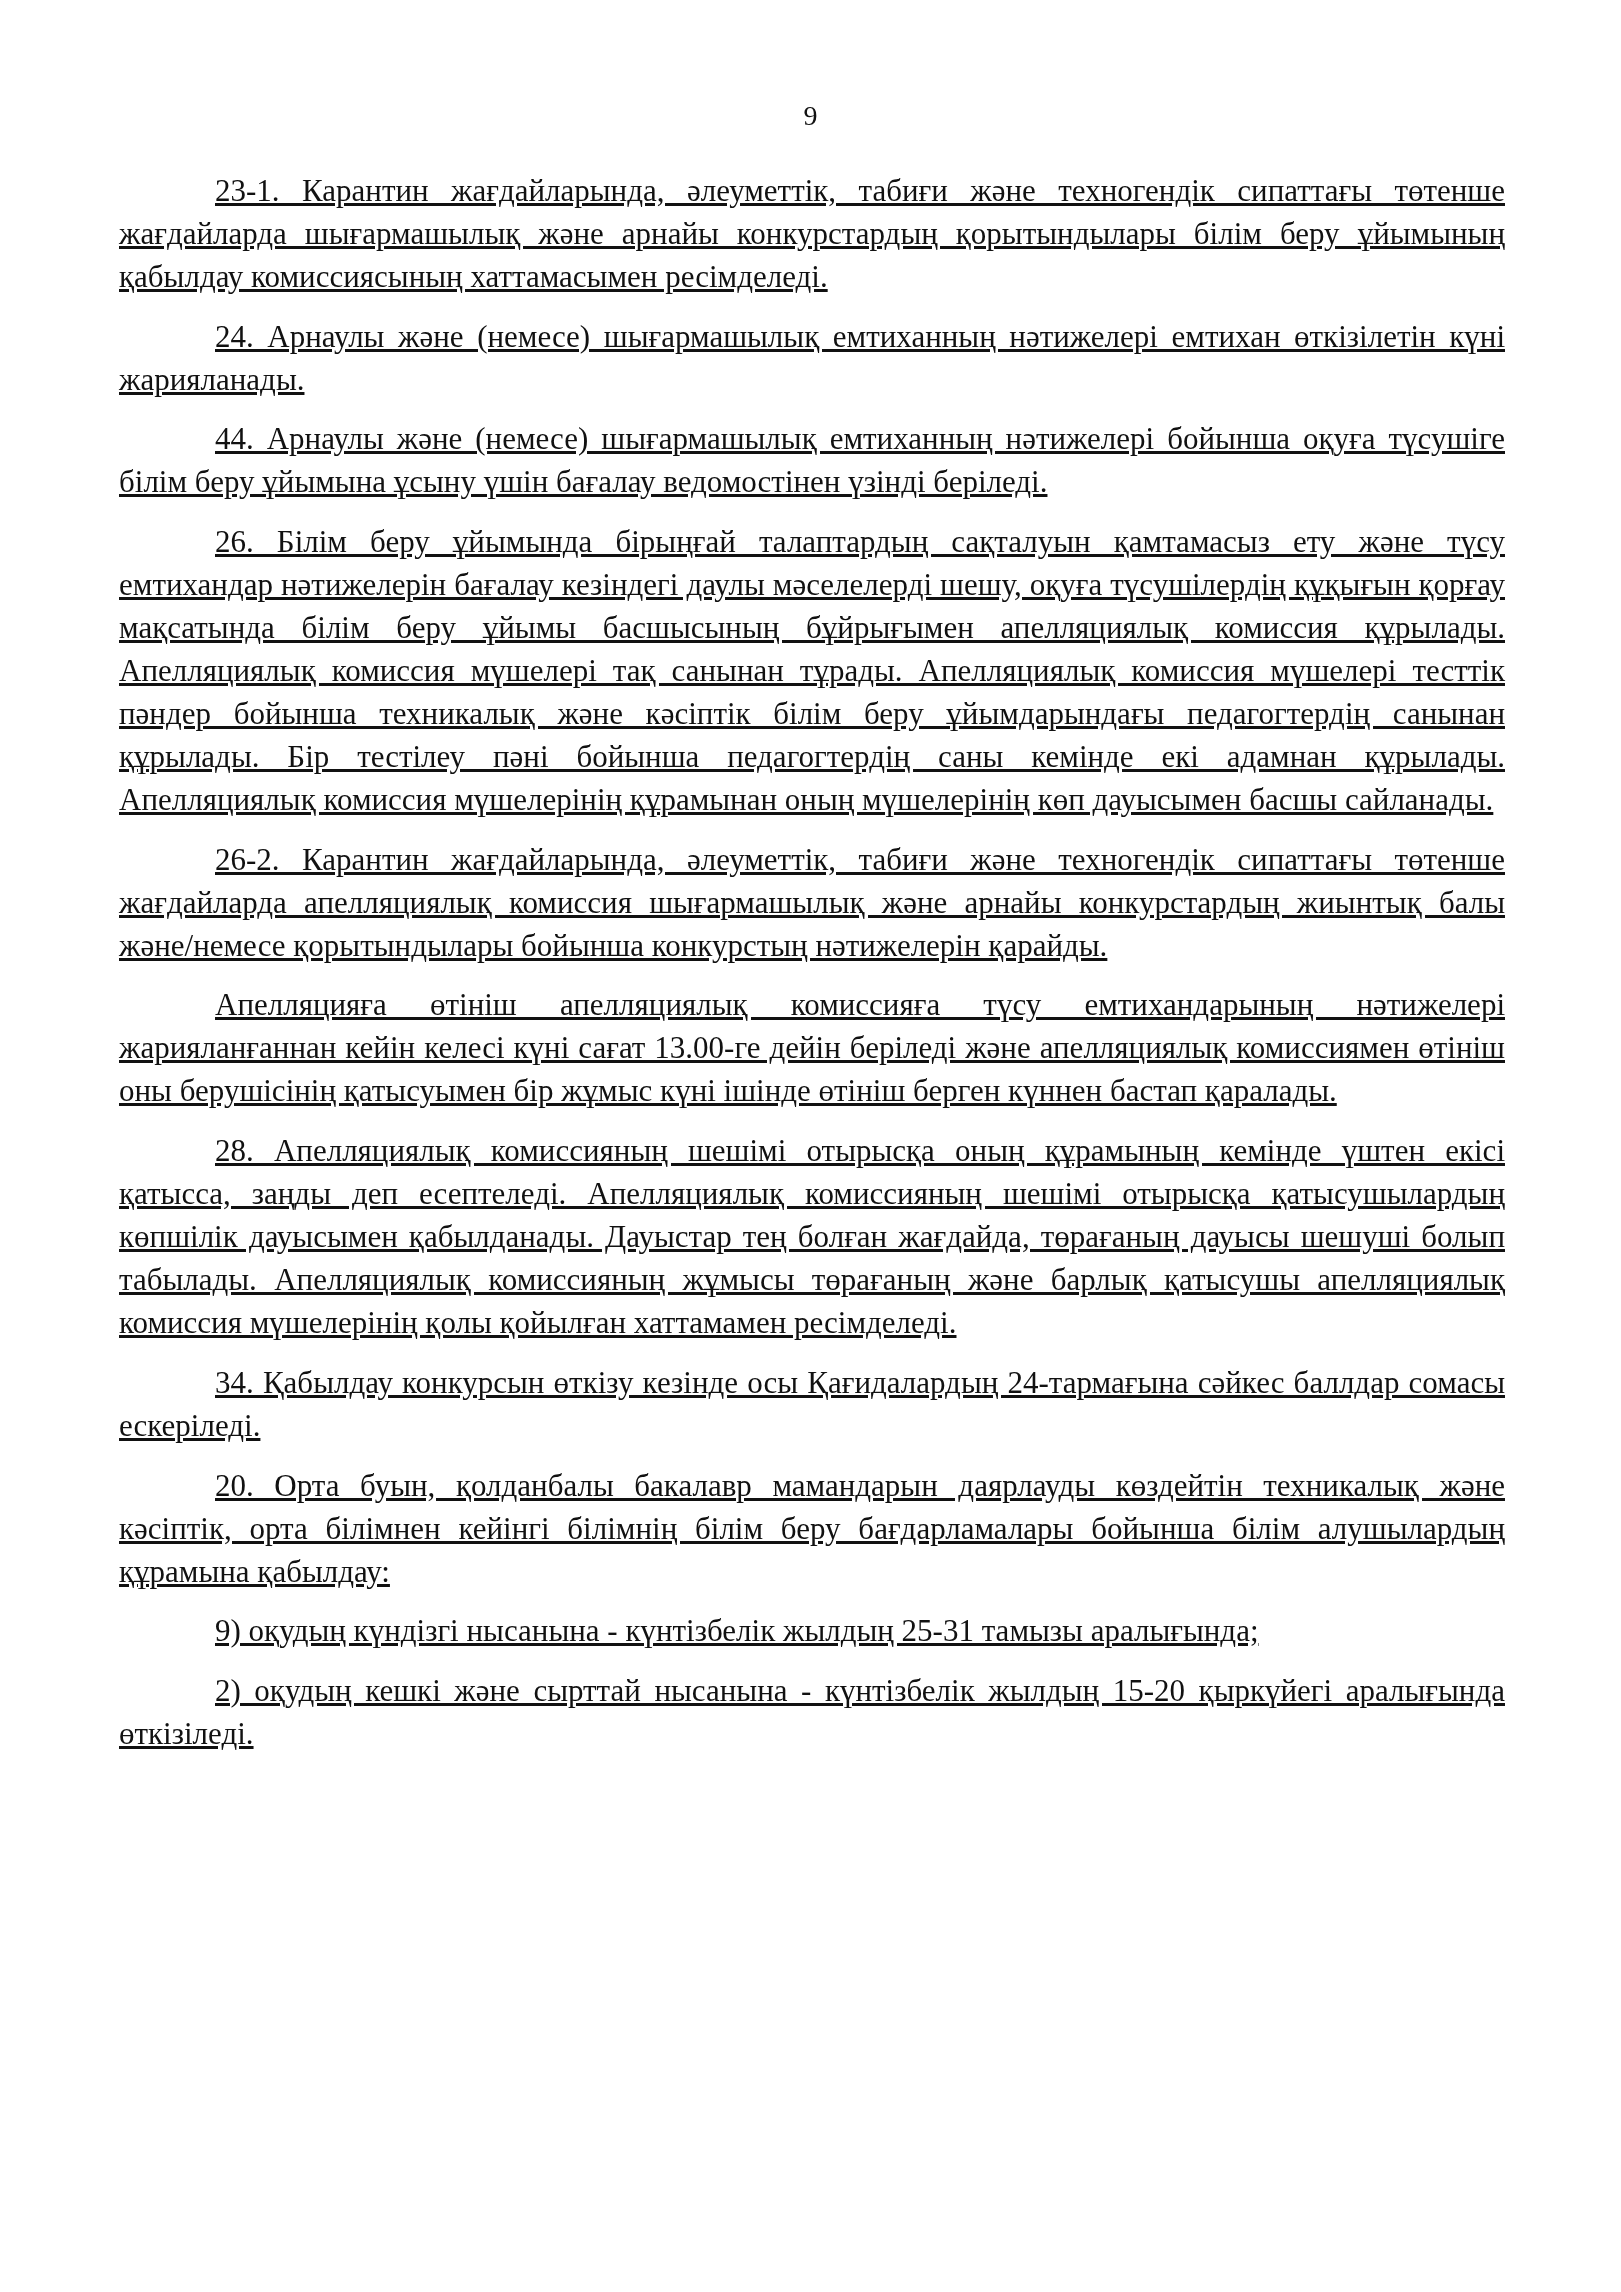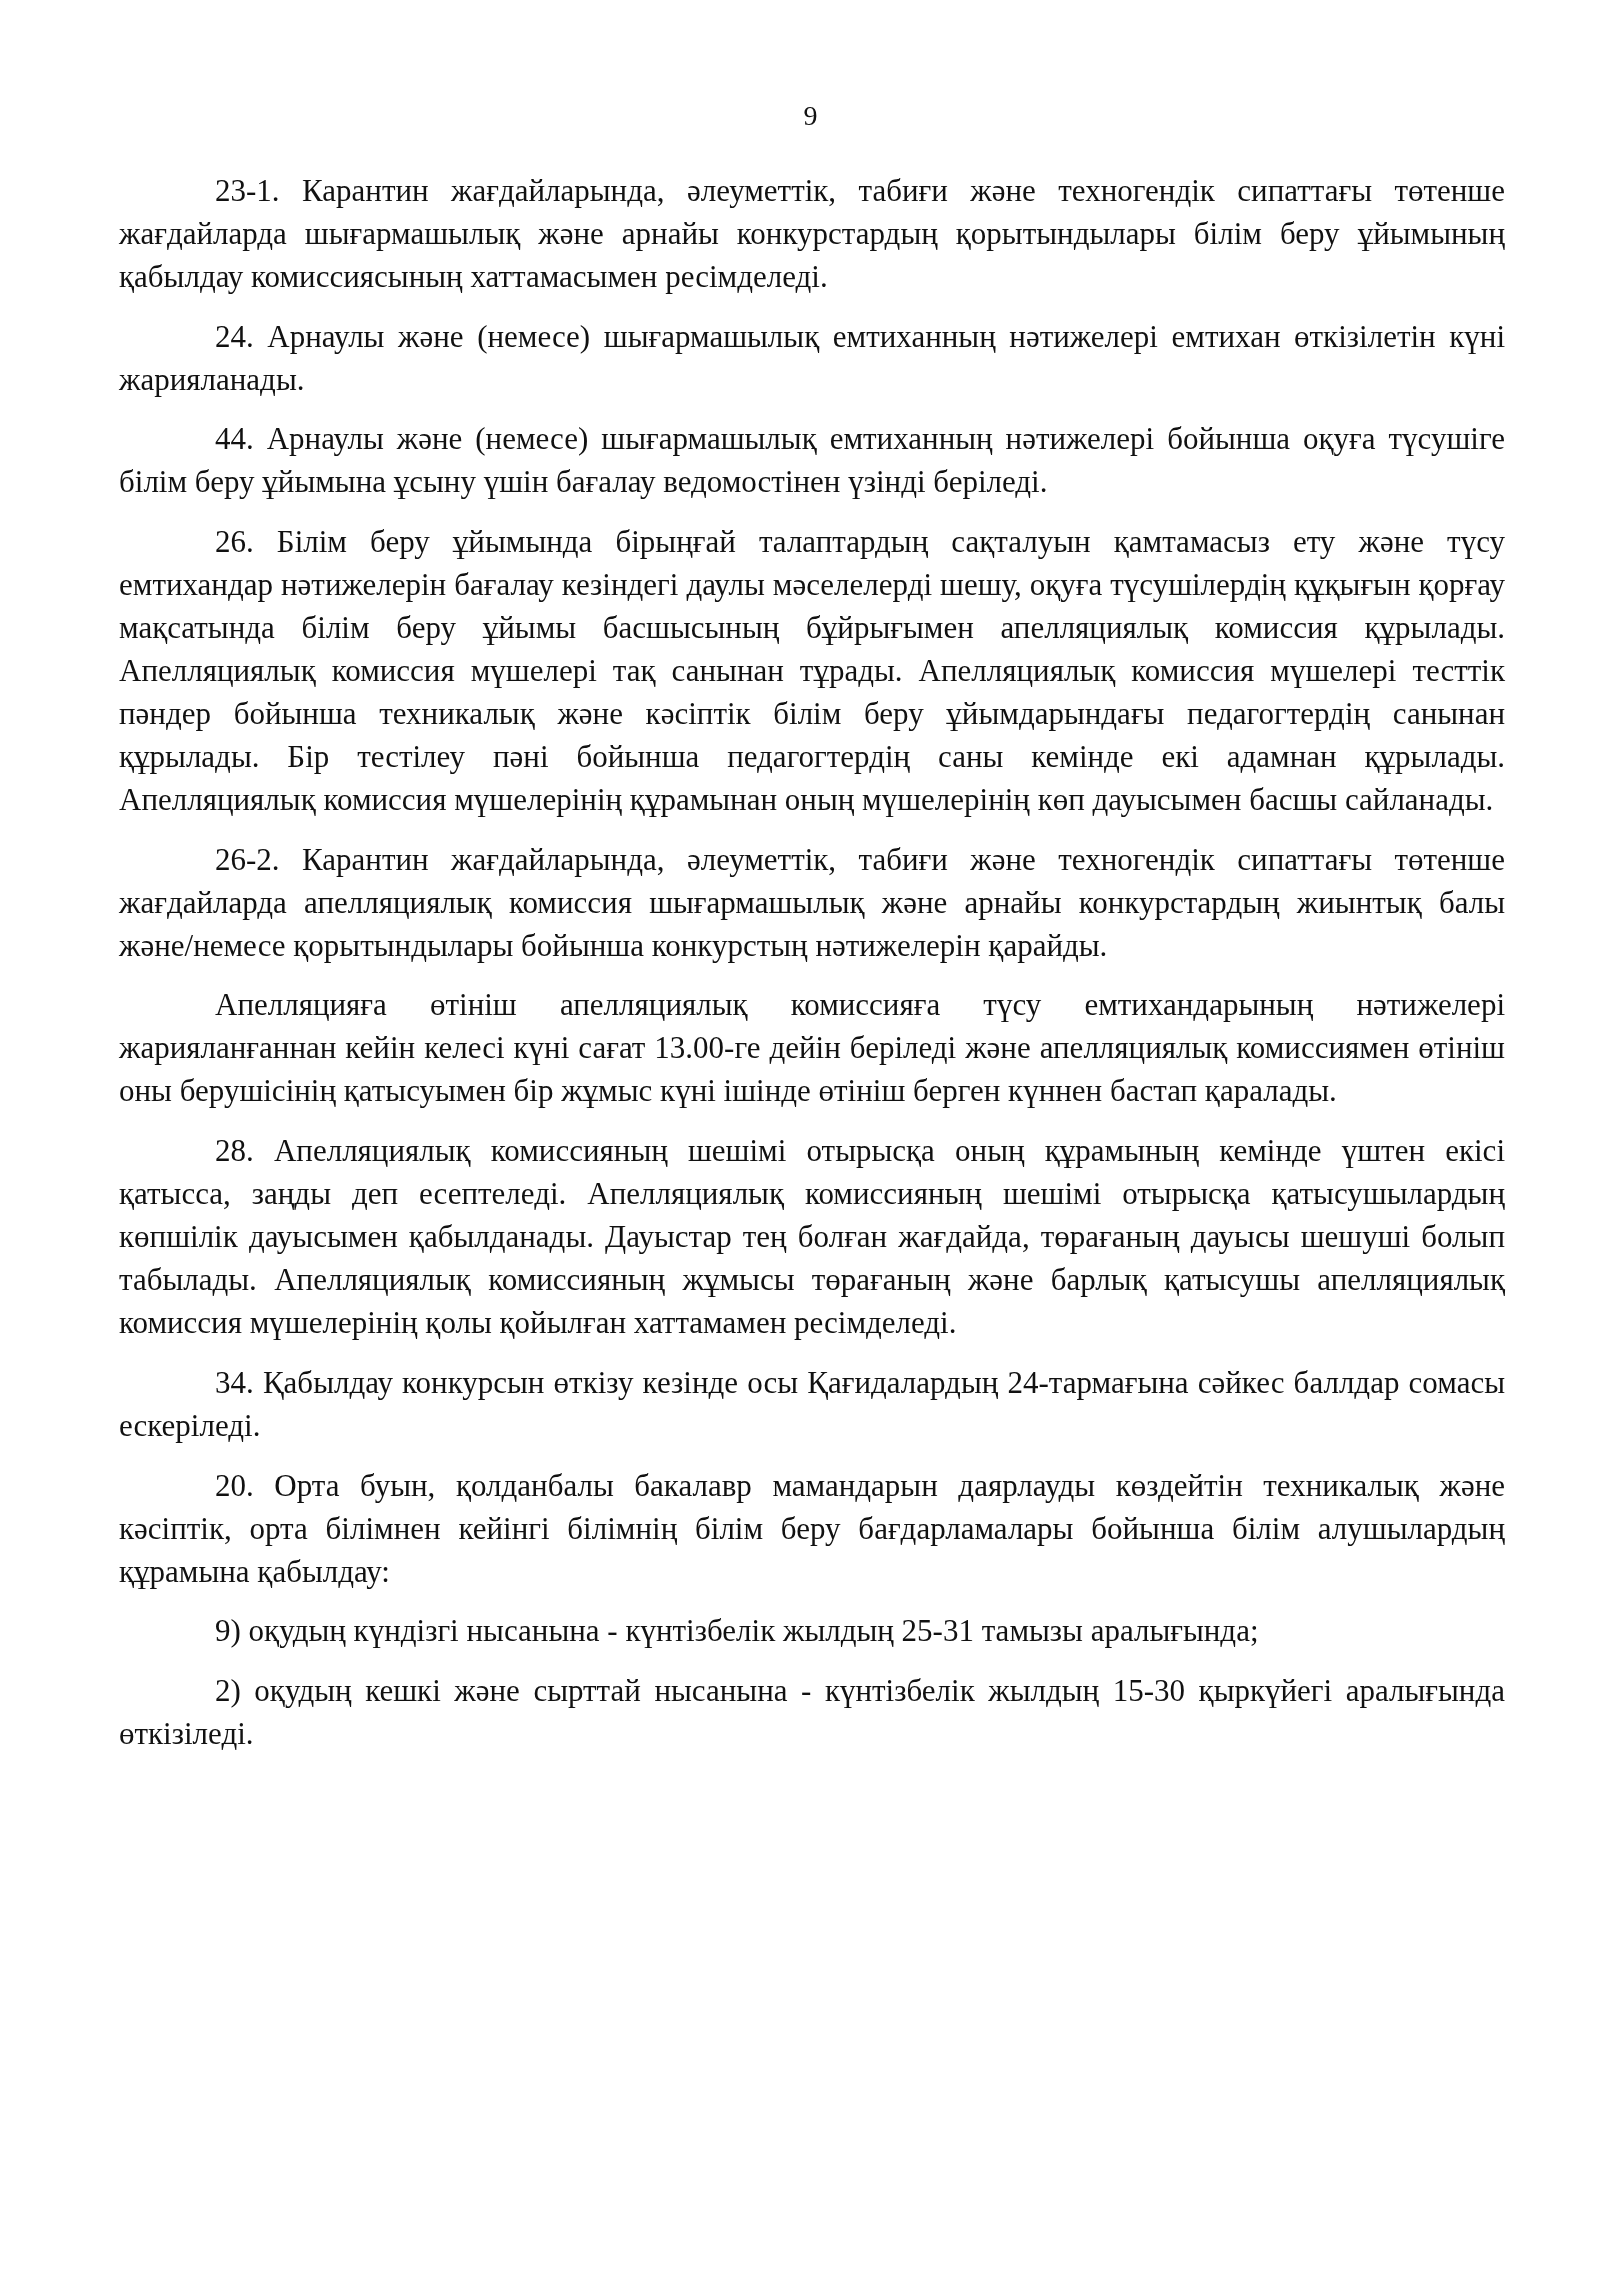--- a/index.html
+++ b/index.html
@@ -30,33 +30,34 @@
       left: 119px;
       width: 1386px;
     }
     .para {
       margin: 0 0 16.7px 0;
       font-size: 31px;
       line-height: 43px;
       text-align: justify;
       text-indent: 96px;
       hyphens: none;
+      text-decoration: underline;
     }
   </style>
 </head>
 <body>
 
 <div class="page-number">9</div>
 
 <div class="content">
   <p class="para">23-1. Карантин жағдайларында, әлеуметтік, табиғи және техногендік сипаттағы төтенше жағдайларда шығармашылық және арнайы конкурстардың қорытындылары білім беру ұйымының қабылдау комиссиясының хаттамасымен ресімделеді.</p>
   <p class="para">24. Арнаулы және (немесе) шығармашылық емтиханның нәтижелері емтихан өткізілетін күні жарияланады.</p>
   <p class="para">44. Арнаулы және (немесе) шығармашылық емтиханның нәтижелері бойынша оқуға түсушіге білім беру ұйымына ұсыну үшін бағалау ведомостінен үзінді беріледі.</p>
   <p class="para">26. Білім беру ұйымында бірыңғай талаптардың сақталуын қамтамасыз ету және түсу емтихандар нәтижелерін бағалау кезіндегі даулы мәселелерді шешу, оқуға түсушілердің құқығын қорғау мақсатында білім беру ұйымы басшысының бұйрығымен апелляциялық комиссия құрылады. Апелляциялық комиссия мүшелері тақ санынан тұрады. Апелляциялық комиссия мүшелері тесттік пәндер бойынша техникалық және кәсіптік білім беру ұйымдарындағы педагогтердің санынан құрылады. Бір тестілеу пәні бойынша педагогтердің саны кемінде екі адамнан құрылады. Апелляциялық комиссия мүшелерінің құрамынан оның мүшелерінің көп дауысымен басшы сайланады.</p>
   <p class="para">26-2. Карантин жағдайларында, әлеуметтік, табиғи және техногендік сипаттағы төтенше жағдайларда апелляциялық комиссия шығармашылық және арнайы конкурстардың жиынтық балы және/немесе қорытындылары бойынша конкурстың нәтижелерін қарайды.</p>
   <p class="para">Апелляцияға өтініш апелляциялық комиссияға түсу емтихандарының нәтижелері жарияланғаннан кейін келесі күні сағат 13.00-ге дейін беріледі және апелляциялық комиссиямен өтініш оны берушісінің қатысуымен бір жұмыс күні ішінде өтініш берген күннен бастап қаралады.</p>
   <p class="para">28. Апелляциялық комиссияның шешімі отырысқа оның құрамының кемінде үштен екісі қатысса, заңды деп есептеледі. Апелляциялық комиссияның шешімі отырысқа қатысушылардың көпшілік дауысымен қабылданады. Дауыстар тең болған жағдайда, төрағаның дауысы шешуші болып табылады. Апелляциялық комиссияның жұмысы төрағаның және барлық қатысушы апелляциялық комиссия мүшелерінің қолы қойылған хаттамамен ресімделеді.</p>
   <p class="para">34. Қабылдау конкурсын өткізу кезінде осы Қағидалардың 24-тармағына сәйкес баллдар сомасы ескеріледі.</p>
   <p class="para">20. Орта буын, қолданбалы бакалавр мамандарын даярлауды көздейтін техникалық және кәсіптік, орта білімнен кейінгі білімнің білім беру бағдарламалары бойынша білім алушылардың құрамына қабылдау:</p>
   <p class="para">9) оқудың күндізгі нысанына - күнтізбелік жылдың 25-31 тамызы аралығында;</p>
-  <p class="para">2) оқудың кешкі және сырттай нысанына - күнтізбелік жылдың 15-30 қыркүйегі аралығында өткізіледі.</p>
+  <p class="para">2) оқудың кешкі және сырттай нысанына - күнтізбелік жылдың 15-20 қыркүйегі аралығында өткізіледі.</p>
 </div>
 
 
 </body></html>

